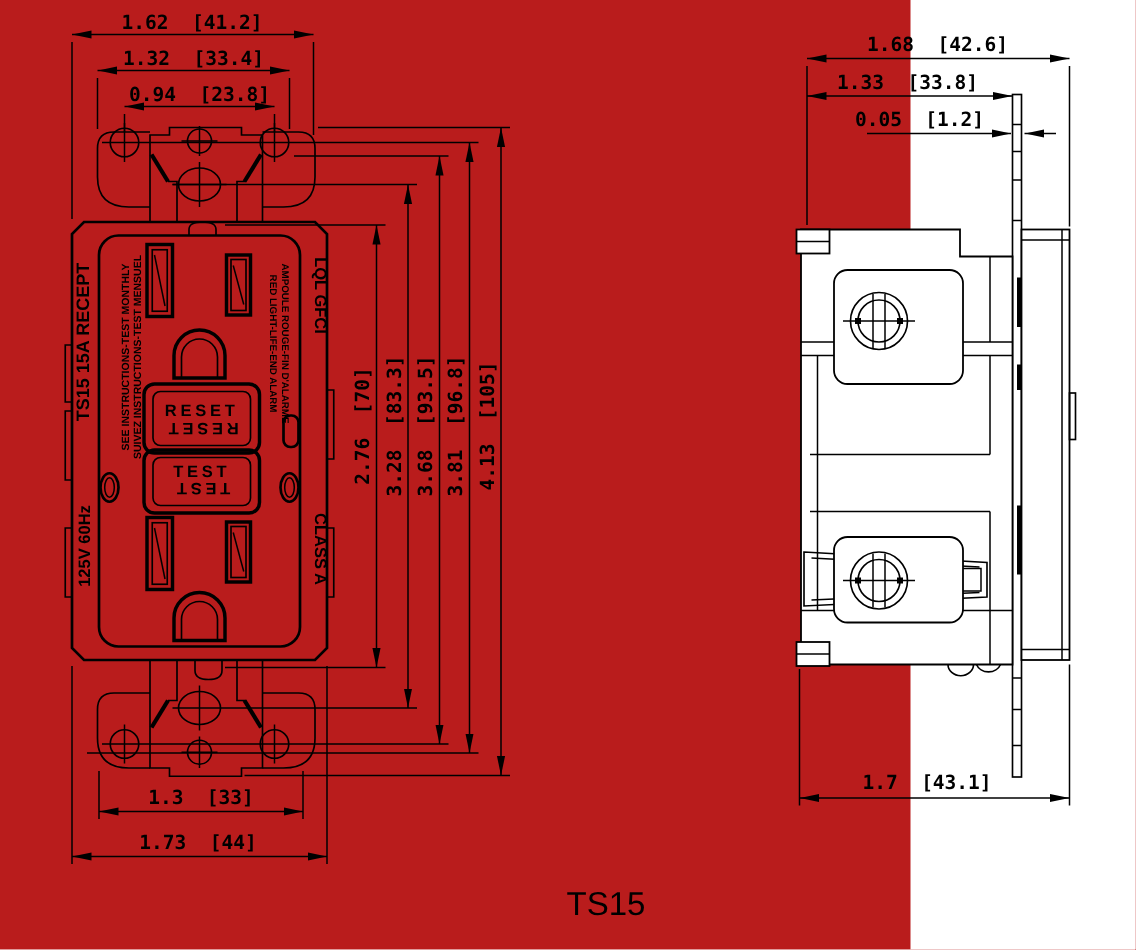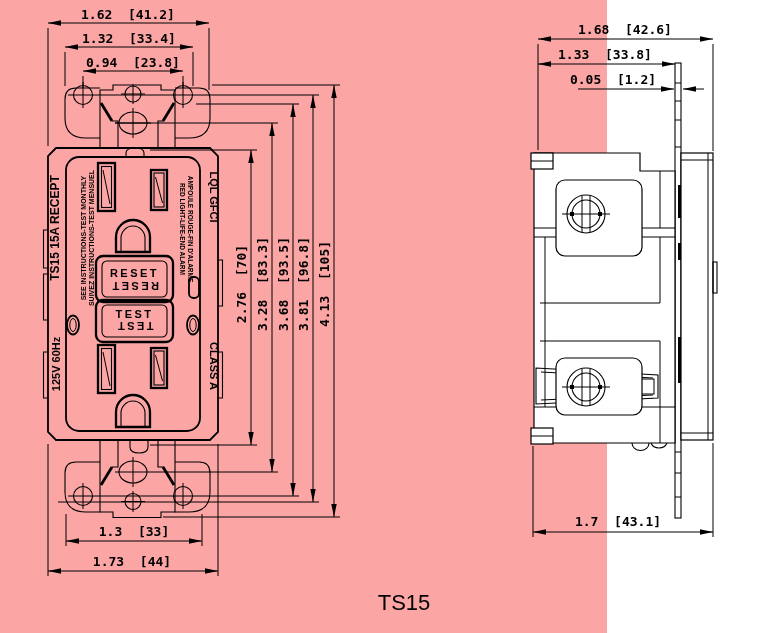--- a/index.html
+++ b/index.html
@@ -1,16 +1,16 @@
 <!DOCTYPE html>
 <html><head>
 <meta charset="utf-8">
 <style>
   html,body{margin:0;padding:0;background:#fff;}
-  .stage{width:607px;height:633px;position:relative;background:#fca5a5;}
+  .stage{width:607px;height:633px;position:relative;background:#b91c1c;}
   svg{display:block;}
   svg text{white-space:pre;fill:#000;}
   .ln{stroke:#000;fill:none;stroke-width:1.1;}
   .lnt{stroke:#000;fill:none;stroke-width:1;}
   .ln2{stroke:#000;fill:none;stroke-width:1.8;}
   .ln3{stroke:#000;fill:none;stroke-width:2.3;}
   .lnw{stroke:#000;fill:#fff;stroke-width:1.2;}
   .thick{stroke:#000;stroke-width:2.8;fill:none;}
   .dim{font:700 13px "DejaVu Sans Mono",monospace;}
   .fl{font-family:"Liberation Sans",sans-serif;font-weight:700;}

